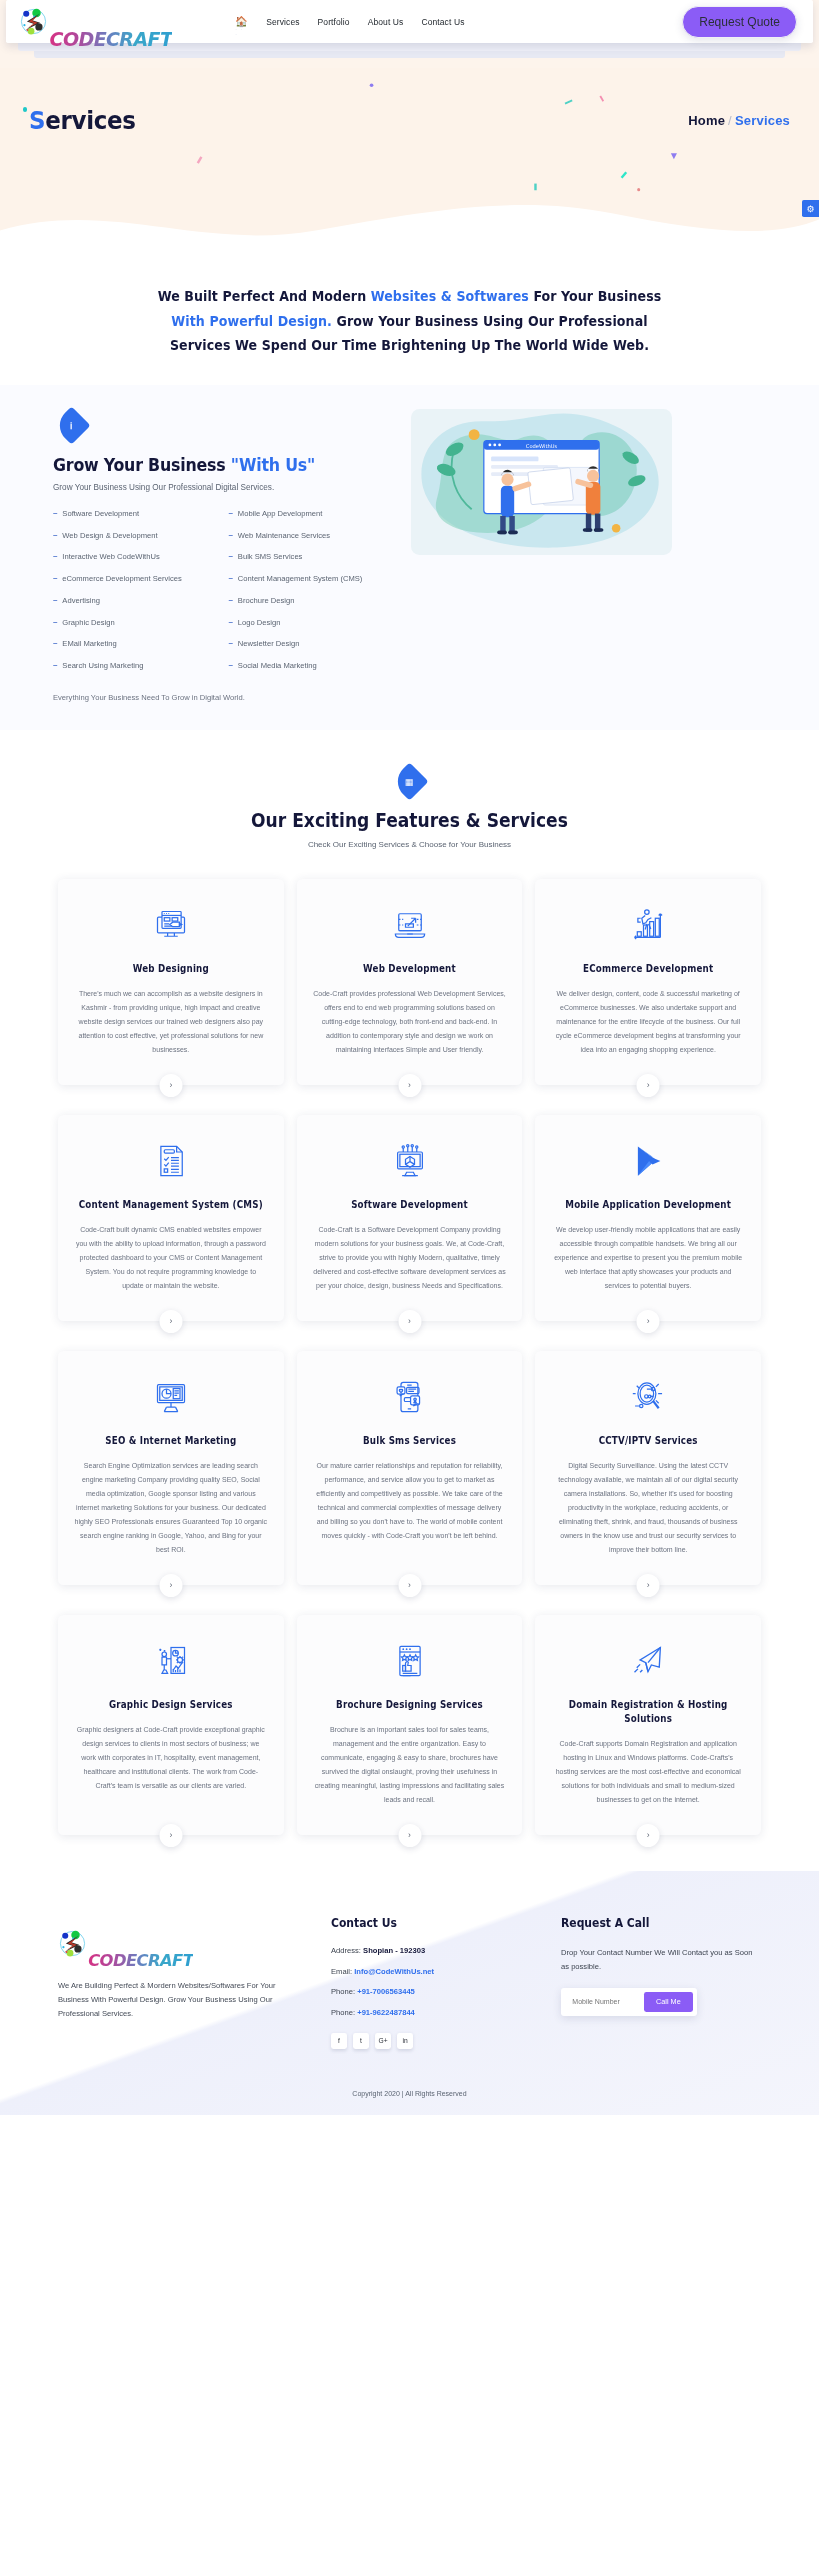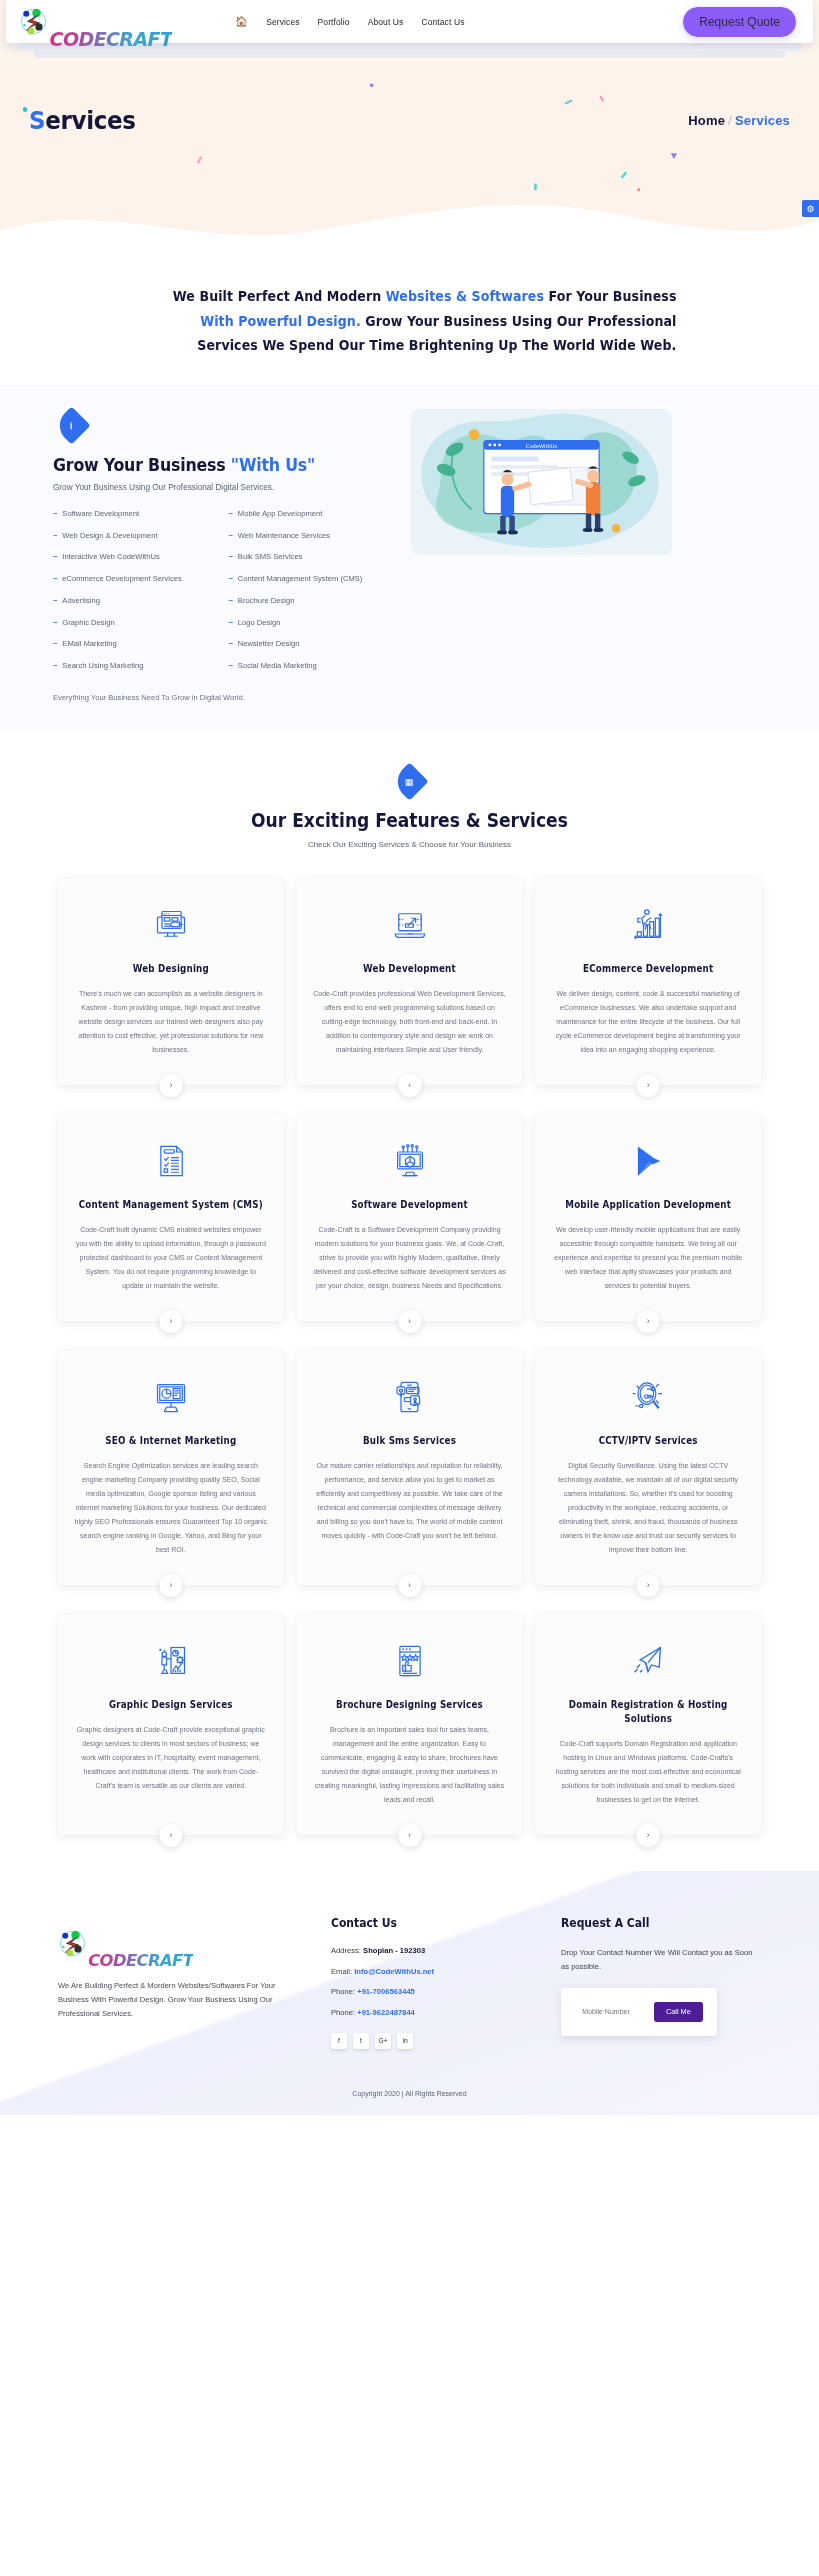--- a/index.html
+++ b/index.html
@@ -47,21 +47,21 @@
   .crumb { font-size:13px; font-weight:bold; color:#14173a; letter-spacing:0.2px; }
   .crumb .sep { color:#b9bccb; font-weight:normal; margin:0 3px; }
   .crumb .cur { color:#2f6fed; }
   .confetti { position:absolute; pointer-events:none; }
   .wave { position:absolute; left:0; bottom:-1.2px; width:100%; height:58px; }
   .settings-fab { position:absolute; right:0; top:132px; width:17px; height:17px;
     background:#2f6fed; border-radius:1.8px 0 0 1.8px; display:flex; align-items:center;
     justify-content:center; color:#fff; font-size:9px; }
 
   
-  .intro { padding:34px 0 27px; text-align:right; }
+  .intro { padding:34px 0 27px; text-align:center; }
   .intro p { font-family:"DejaVu Sans Condensed","Liberation Sans",sans-serif;
     width:534px; margin:0 auto; font-size:14px; line-height:1.75; color:#14173a;
     font-weight:600; letter-spacing:0.1px; }
   .intro p .hl { color:#2f6fed; }
 
   
   .grow { background:#fafbff; padding:24px 0 28px; position:relative; }
   .grow-row { display:flex; gap:18px; padding:0 53px; align-items:flex-start; }
   .grow-left { flex:1 1 328px; max-width:340px; }
   .diamond { width:27px; height:27px; background:#2f6fed;
@@ -118,25 +118,25 @@
   .footer h4 { font-family:"DejaVu Sans Condensed","Liberation Sans",sans-serif;
     font-size:12px; font-weight:700; color:#14173a; margin-bottom:16px; }
   .fline { font-size:7.6px; color:#3d4450; margin-bottom:11.5px; }
   .fline b { color:#14173a; }
   .fline a { color:#2f6fed; text-decoration:none; font-weight:bold; }
   .socials { display:flex; gap:6px; margin-top:16px; }
   .soc { width:16px; height:16px; border-radius:2.4px; background:#fff;
     box-shadow:0 1.2px 3.6px rgba(40,50,90,.14); display:flex; align-items:center;
     justify-content:center; font-size:6.7px; color:#2b2f38; cursor:pointer; }
   .fcol3 p { font-size:7.6px; line-height:1.85; color:#3d4450; margin-bottom:13.4px; }
-  .callbox { display:inline-flex; background:#fff; border-radius:3px; padding:14px;
+  .callbox { display:inline-flex; background:#fff; border-radius:3px; padding:4px;
     box-shadow:0 2.4px 8.5px rgba(40,50,90,.13); }
   .callbox input { border:0; outline:0; padding:4.9px 7.3px; width:79px; font-size:7px;
     color:#6b7280; font-family:"Liberation Sans", sans-serif; background:transparent; }
-  .callbox button { border:0; background:#4c1d95; color:#fff; font-size:7.3px;
+  .callbox button { border:0; background:#8b5cf6; color:#fff; font-size:7.3px;
     padding:5.5px 12px; border-radius:2.4px; cursor:pointer; font-family:"Liberation Sans", sans-serif;}
   .copyright { position:relative; text-align:center; font-size:7px; color:#5b6472;
     padding:27px 0 18px; margin-top:14.6px; }
 </style>
 </head>
 <body>
 
 <div class="page">
 
   <div class="header-stack">

